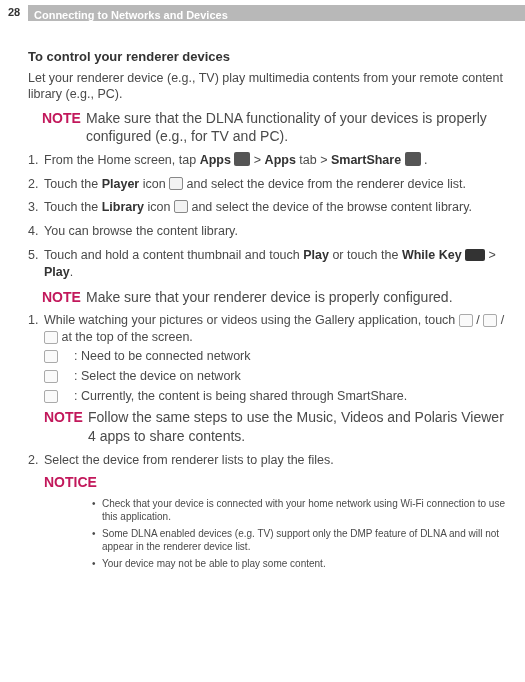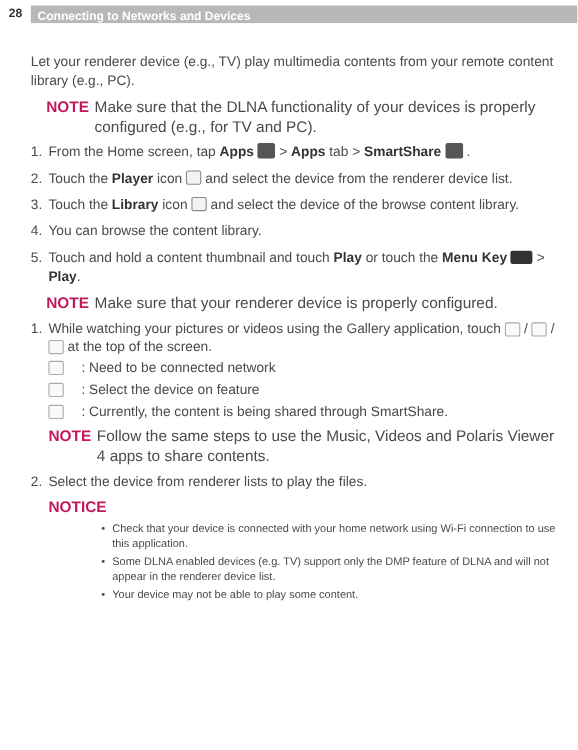--- a/index.html
+++ b/index.html
@@ -153,20 +153,21 @@
 </head>
 <body>
 
 <div class="page-num">28</div>
 <div class="header-bar">
   <span>Connecting to Networks and Devices</span>
 </div>
 
 <div class="content">
 
+  <div class="h2">To control your renderer devices</div>
   <div class="body-text">Let your renderer device (e.g., TV) play multimedia contents from your remote content library (e.g., PC).</div>
 
   <div class="note-row">
     <div class="note-label">NOTE</div>
     <div class="note-text">Make sure that the DLNA functionality of your devices is properly configured (e.g., for TV and PC).</div>
   </div>
 
   <ol class="steps">
     <li>
       <span>From the Home screen, tap </span><span class="bold">Apps</span><span> </span><span class="icon"></span><span> &gt; </span><span class="bold">Apps</span><span> tab &gt; </span><span class="bold">SmartShare</span> <span class="icon"></span><span> .</span>
@@ -174,41 +175,41 @@
     <li>
       <span>Touch the </span><span class="bold">Player</span><span> icon </span><span class="icon-sm"></span><span> and select the device from the renderer device list.</span>
     </li>
     <li>
       <span>Touch the </span><span class="bold">Library</span><span> icon </span><span class="icon-sm"></span><span> and select the device of the browse content library.</span>
     </li>
     <li>
       <span>You can browse the content library.</span>
     </li>
     <li>
-      <span>Touch and hold a content thumbnail and touch </span><span class="bold">Play</span><span> or touch the </span><span class="bold">Menu Key</span><span> </span><span class="icon-key"></span><span> &gt; </span><span class="bold">Play</span><span>.</span>
+      <span>Touch and hold a content thumbnail and touch </span><span class="bold">Play</span><span> or touch the </span><span class="bold">While Key</span><span> </span><span class="icon-key"></span><span> &gt; </span><span class="bold">Play</span><span>.</span>
     </li>
   </ol>
 
 
   <div class="note-row">
     <div class="note-label">NOTE</div>
     <div class="note-text">Make sure that your renderer device is properly configured.</div>
   </div>
 
   <ol class="steps">
     <li>
       <span>While watching your pictures or videos using the Gallery application, touch </span> <span class="icon-tiny"></span><span> / </span><span class="icon-tiny"></span><span> / </span><span class="icon-tiny"></span><span> at the top of the screen.</span>
 
       <div class="icon-line">
         <span class="icon-tiny"></span>
           <span>: Need to be connected network</span>
       </div>
       <div class="icon-line">
         <span class="icon-tiny"></span>
-          <span>: Select the device on feature</span>
+          <span>: Select the device on network</span>
       </div>
       <div class="icon-line">
         <span class="icon-tiny"></span>
           <span>: Currently, the content is being shared through SmartShare.</span>
       </div>
 
       <div class="note-row" style="margin-left:0">
         <div class="note-label">NOTE</div>
         <div class="note-text">Follow the same steps to use the Music, Videos and Polaris Viewer 4 apps to share contents.</div>
       </div>

